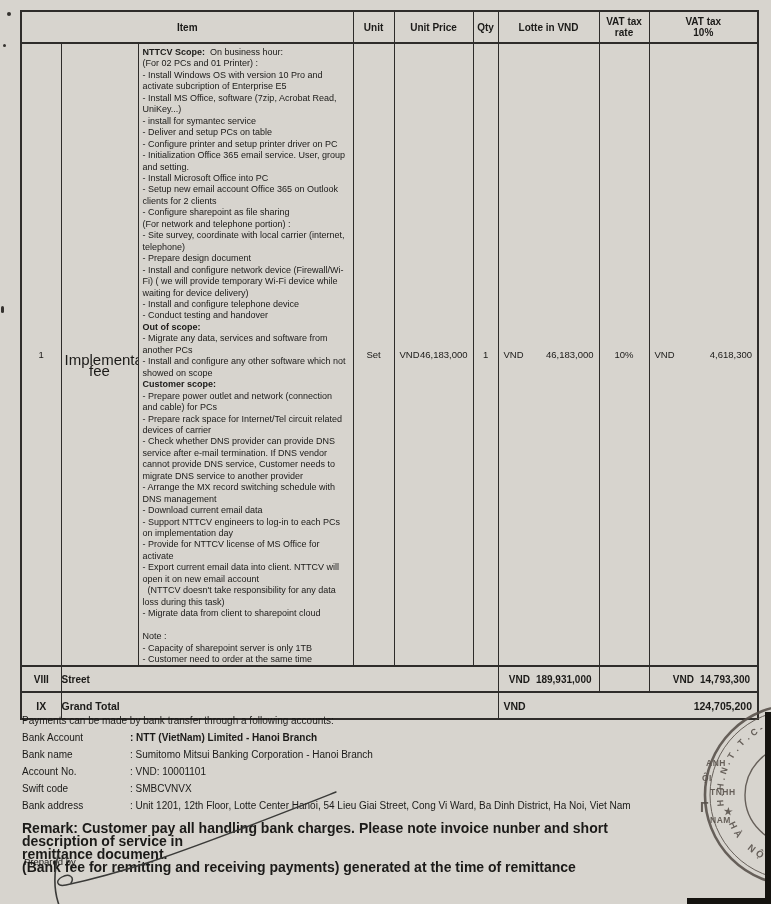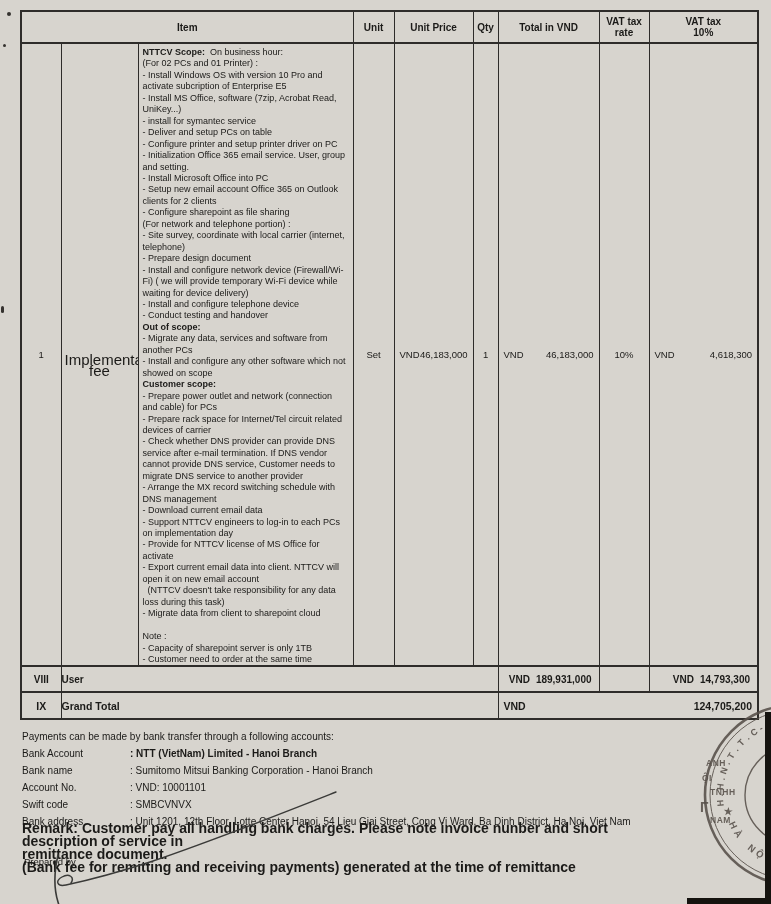--- a/index.html
+++ b/index.html
@@ -16,21 +16,21 @@
   td.desc-cell{vertical-align:top;}
   .desc{height:618px;padding:3px 4px 0 4px;font-size:9px;line-height:11.45px;white-space:pre;overflow:hidden;}
   .desc b{font-weight:bold;}
   .money{display:flex;justify-content:space-between;align-items:center;padding:0 5px;}
   .money-r{display:flex;justify-content:flex-end;gap:6px;align-items:center;padding:0 7px;}
   tr.tot td{height:24px;font-weight:bold;font-size:10px;border-top:2px solid #2e2c2a;}
   tr.grand td{height:25px;font-weight:bold;font-size:10.5px;border-top:2px solid #2e2c2a;}
   .lbl-left{padding-left:5px;text-align:left;}
   .namecell{padding:0 3px;text-align:center;line-height:11px;font-size:15px;margin-top:20px;}
   
-  .paysec{position:absolute;left:22px;top:730px;width:730px;font-size:10px;line-height:13px;}
+  .paysec{position:absolute;left:22px;top:714px;width:730px;font-size:10px;line-height:13px;}
   .payrow{display:grid;grid-template-columns:108px 1fr;margin-top:4px;}
   .payrow .v.bold{font-weight:bold;}
   .remark{position:absolute;left:22px;top:822px;width:640px;font-weight:bold;font-size:14px;line-height:13px;}
   .prepared{position:absolute;left:24px;top:856px;font-size:9.5px;}
   
   .stamp{position:absolute;left:640px;top:700px;width:131px;height:204px;opacity:.88;}
   .stamp-frag{position:absolute;color:#57504a;font-size:8.5px;font-weight:bold;letter-spacing:.5px;opacity:.88;}
   
   .speck{position:absolute;background:#35322f;border-radius:50%;}
   .edge-r{position:absolute;right:0;top:712px;width:6px;height:192px;background:#15130f;}
@@ -53,21 +53,21 @@
       <col style="width:101px">
         <col style="width:50px">
         <col style="width:109px">
     </colgroup>
     <tbody>
         <tr class="hdr">
       <th colspan="3">Item</th>
       <th>Unit</th>
       <th>Unit Price</th>
       <th>Qty</th>
-      <th>Total in VND</th>
+      <th>Lotte in VND</th>
       <th>
         <div>VAT tax</div>
         <div>rate</div>
       </th>
       <th>
         <div>VAT tax</div>
         <div>10%</div>
       </th>
     </tr>
     <tr>
@@ -95,21 +95,21 @@
       <td class="center">10%</td>
       <td>
         <div class="money">
           <span>VND</span>
           <span>4,618,300</span>
         </div>
       </td>
     </tr>
     <tr class="tot">
       <td class="center">VIII</td>
-      <td colspan="5" class="lbl-left">User</td>
+      <td colspan="5" class="lbl-left">Street</td>
       <td>
         <div class="money-r">
           <span>VND</span>
           <span>189,931,000</span>
         </div>
       </td>
       <td></td>
       <td>
         <div class="money-r">
           <span>VND</span>

